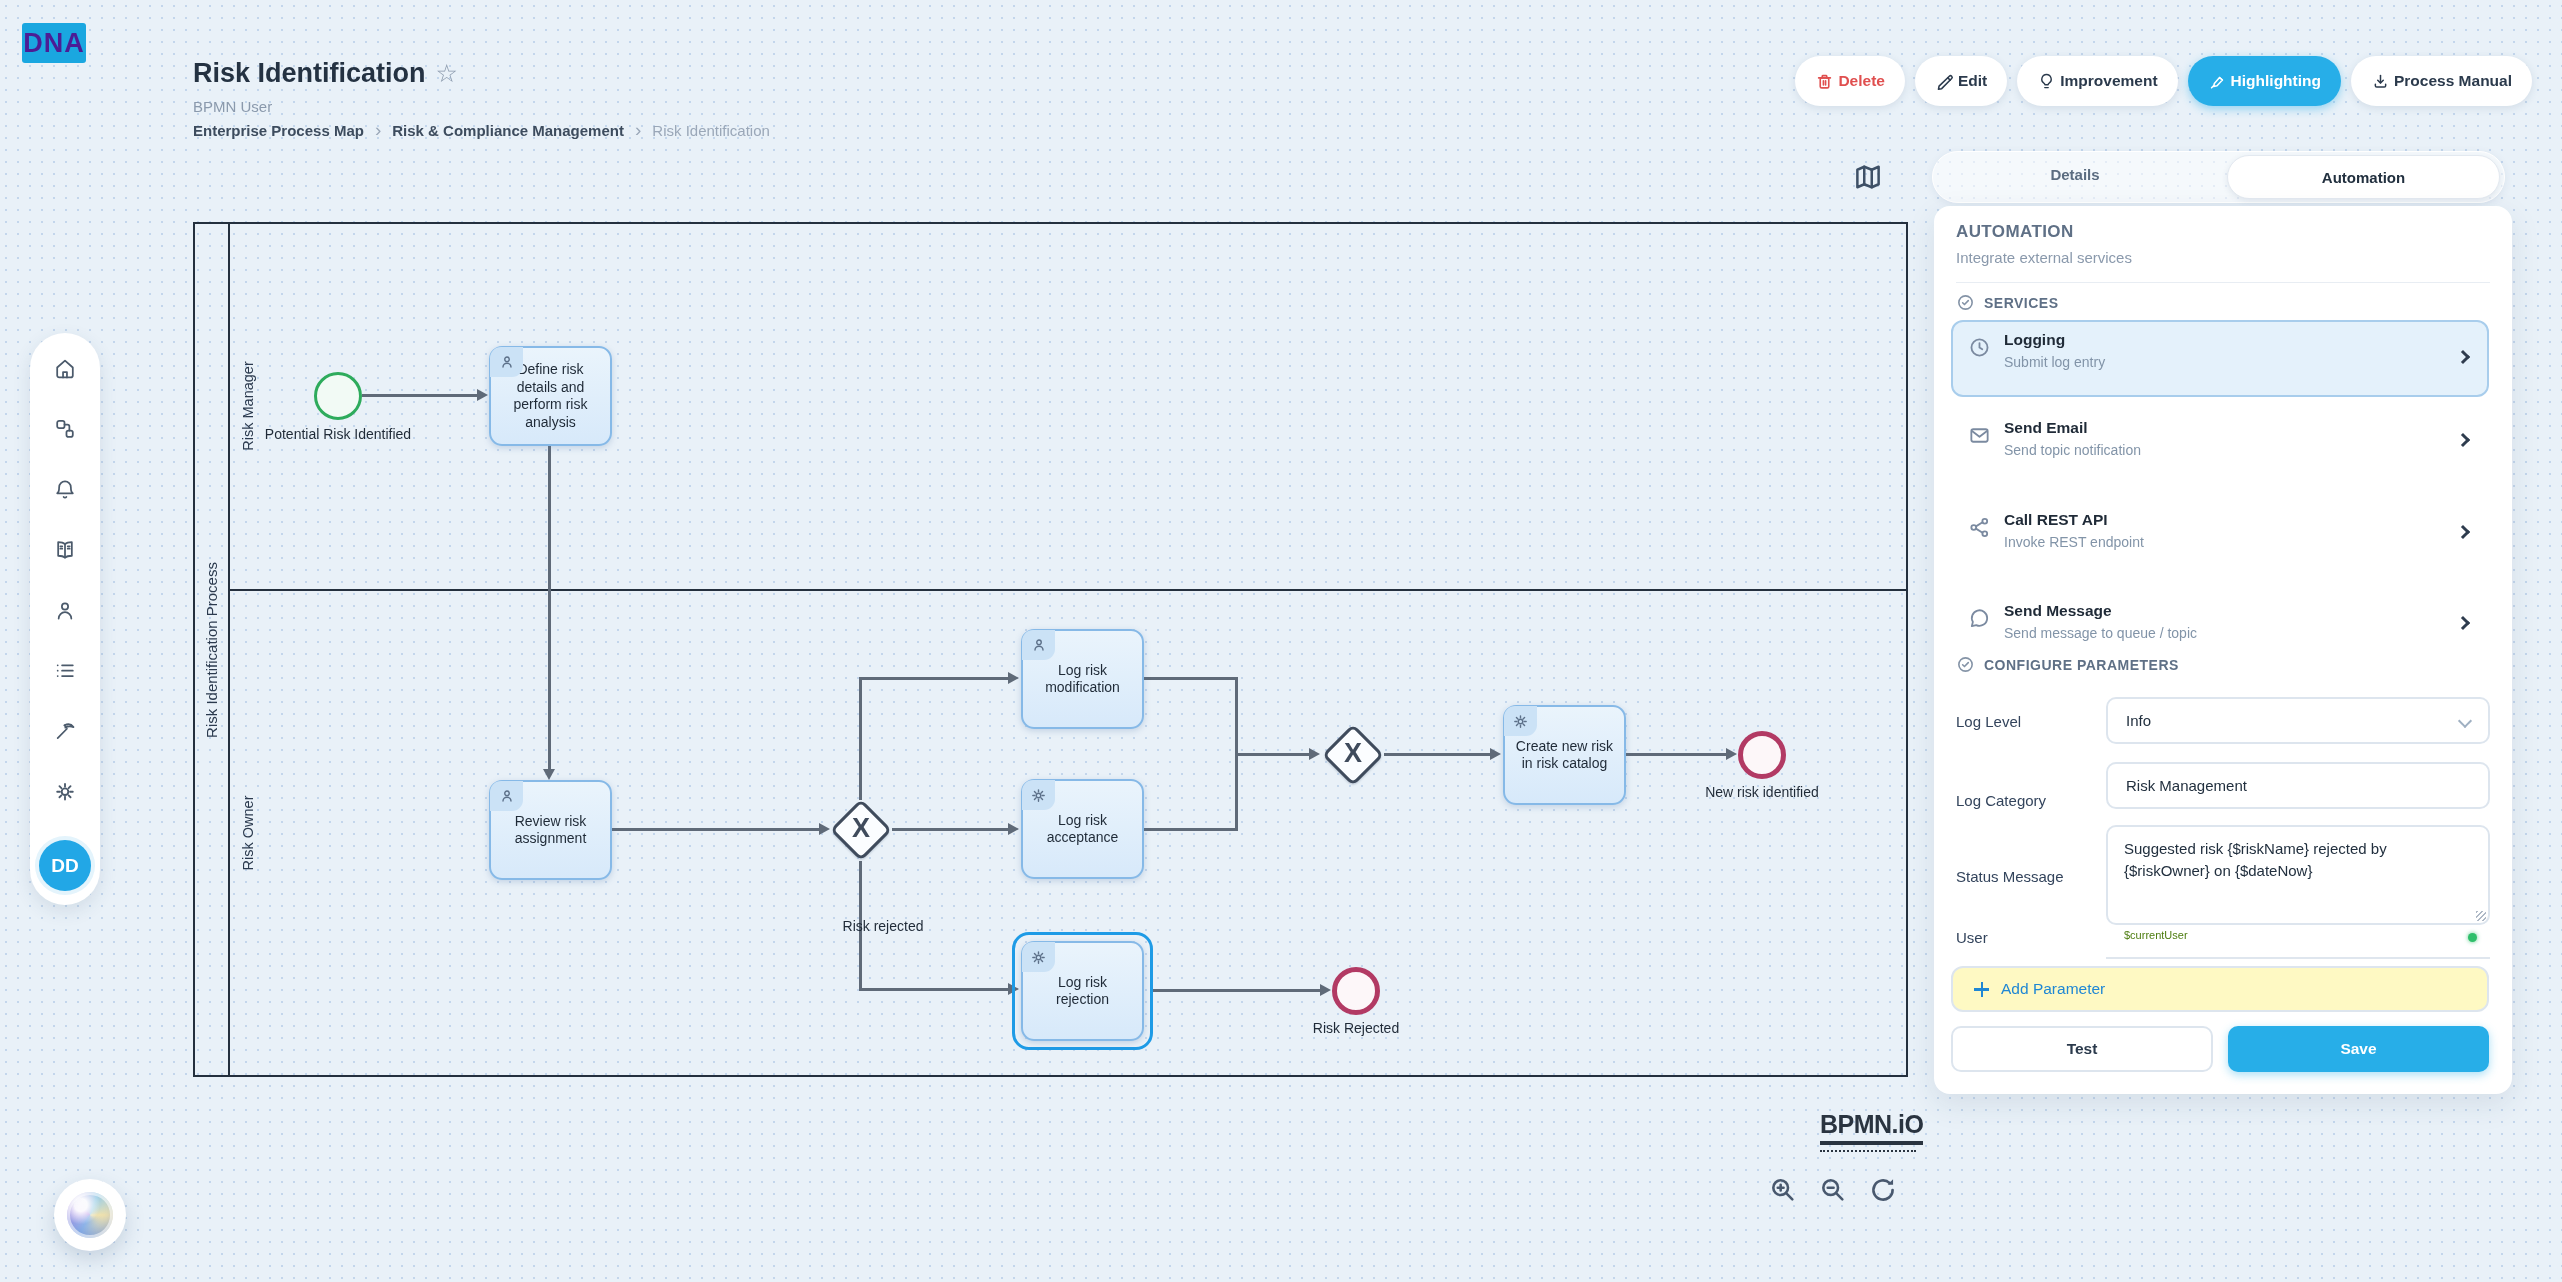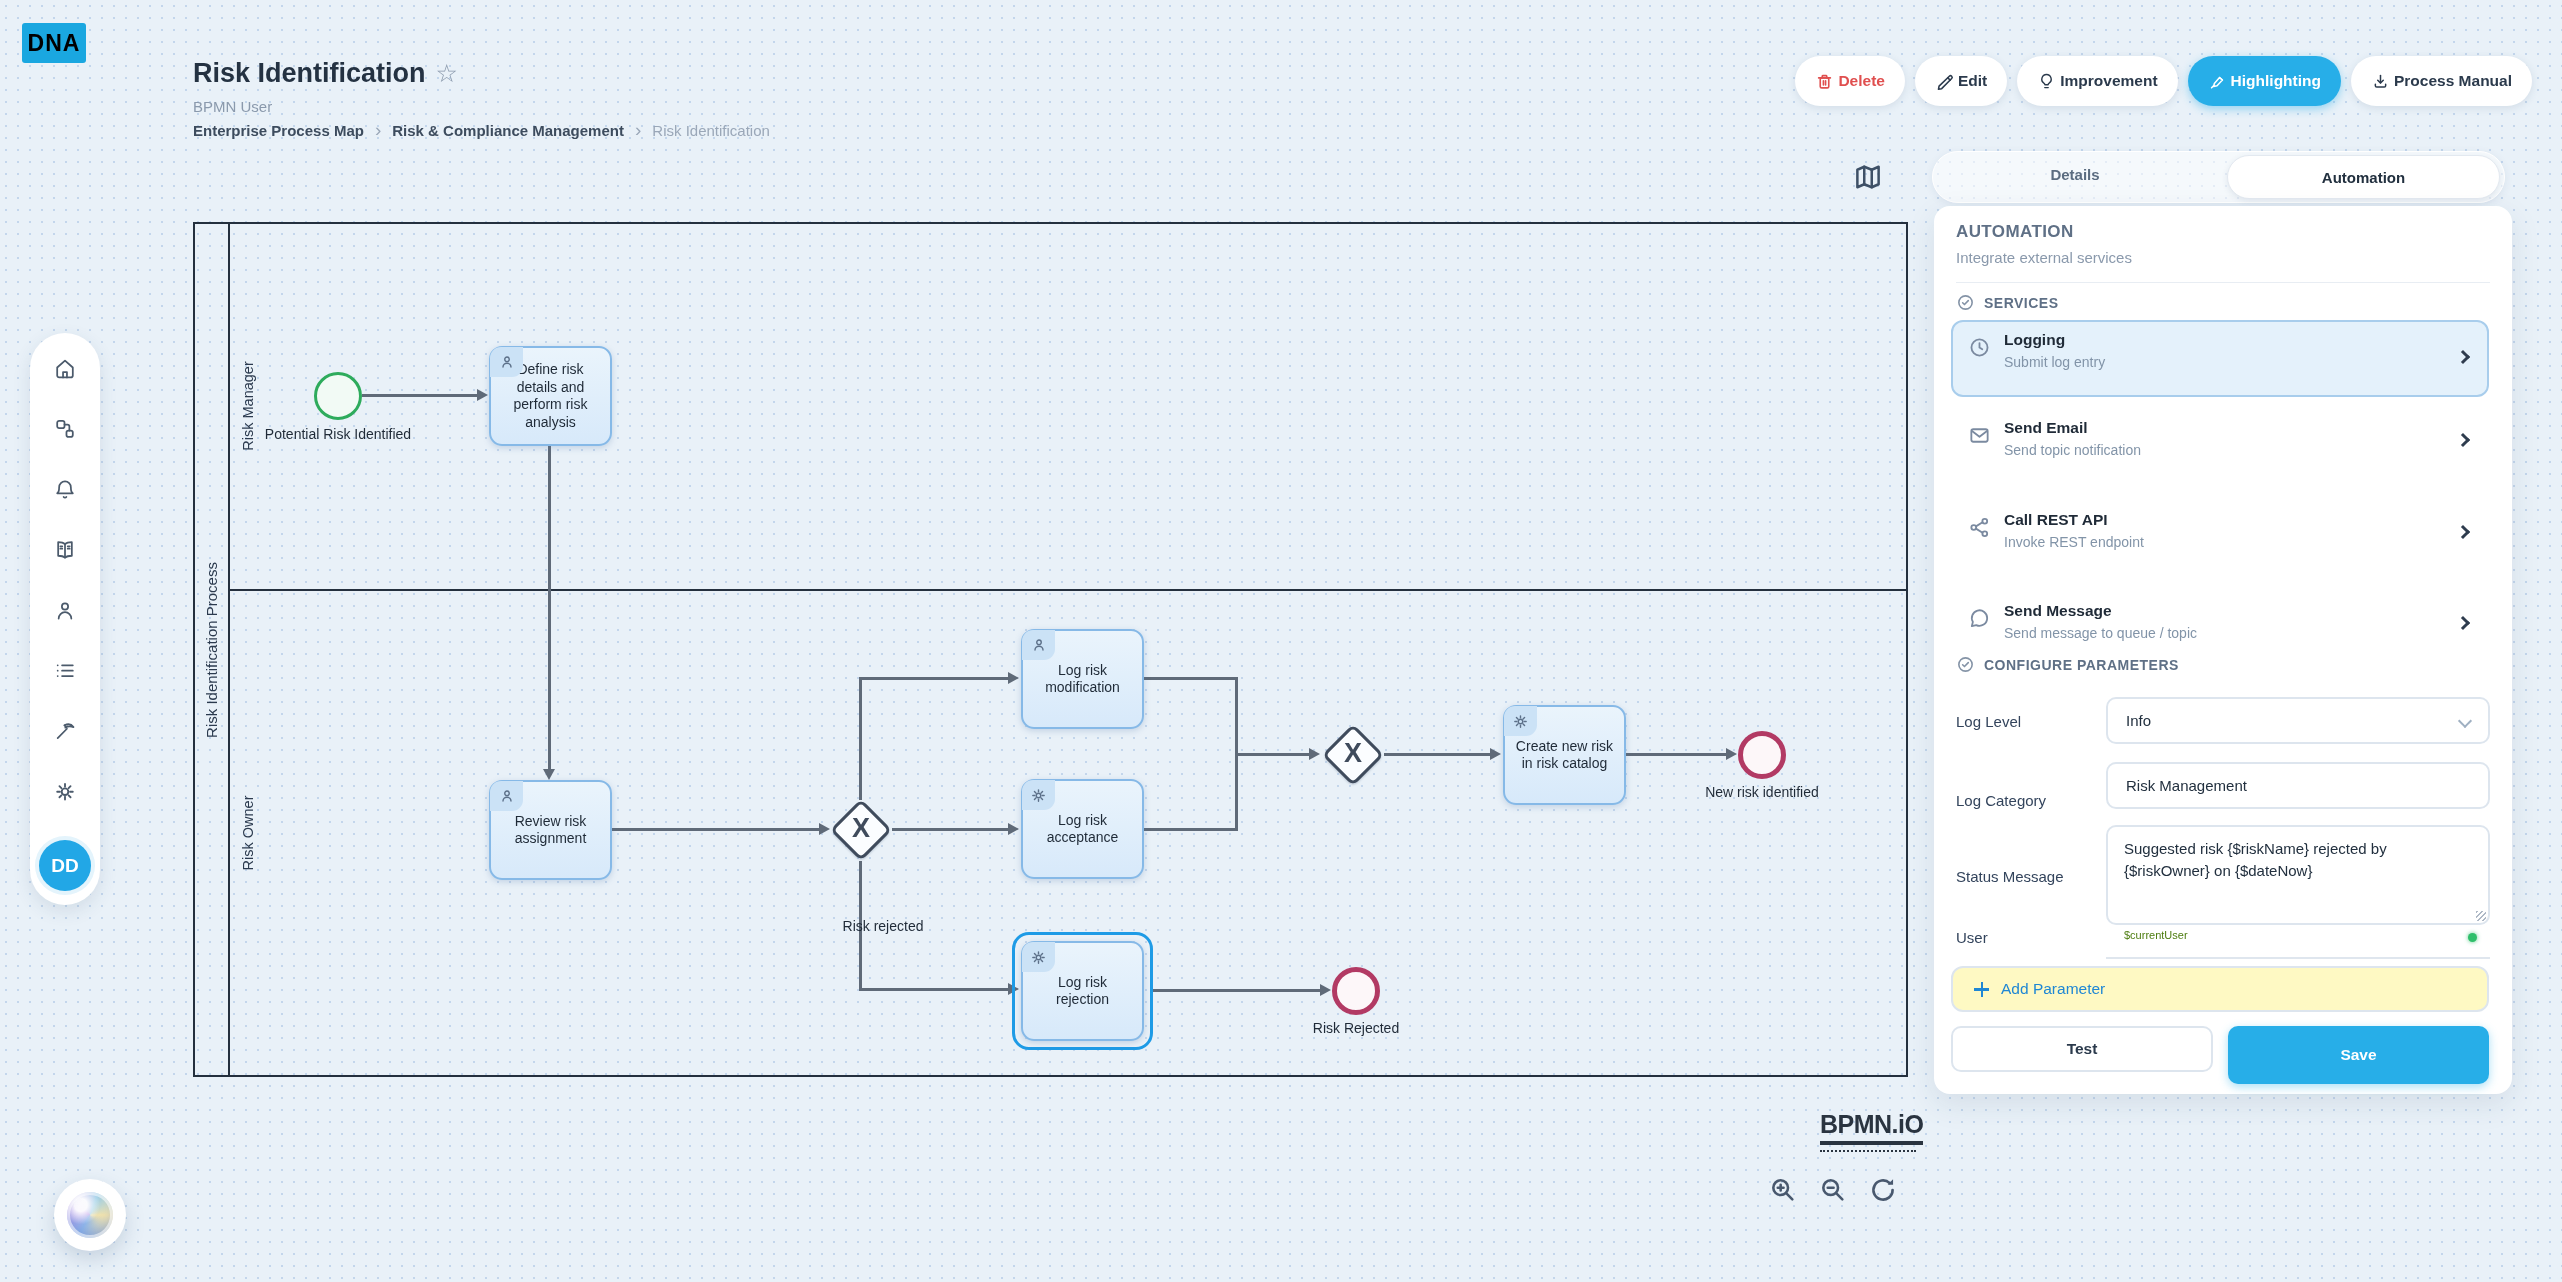--- a/index.html
+++ b/index.html
@@ -10,21 +10,21 @@
     background-image: radial-gradient(circle, #c3d6ec 1.3px, transparent 1.5px);
     background-size:12px 12px;
     overflow:hidden;
     position:relative;
     color:#243242;
   }
   .abs { position:absolute; }
 
   
   .logo { left:22px; top:23px; width:64px; height:40px; background:#1aa7e0; border-radius:3px;
-          color:#000000; font-weight:bold; font-size:23px; letter-spacing:1px;
+          color:#4c1d95; font-weight:bold; font-size:27px; letter-spacing:1px;
           display:flex; align-items:center; justify-content:center; }
   .page-title { left:193px; top:58px; font-size:27px; font-weight:bold; color:#243242; display:flex; align-items:center; gap:10px; }
   .star-icon::before { content:"\2606"; font-size:25px; color:#8a99ac; font-weight:normal; }
   .page-subtitle { left:193px; top:98px; font-size:15px; color:#8a99ac; }
   .breadcrumb { left:193px; top:119px; font-size:15px; display:flex; align-items:center; gap:11px; }
   .crumb { color:#3d4c5e; font-weight:bold; }
   .crumb.current { color:#9aa7b8; font-weight:normal; }
   .crumb-sep::before { content:"\203A"; color:#9aa7b8; font-size:19px; }
 
   .toolbar { right:30px; top:56px; display:flex; gap:10px; }
@@ -126,21 +126,21 @@
 
   .add-param { left:1951px; top:966px; width:538px; height:46px; border-radius:12px; border:2px solid #dde5ee; background:#fef9c3;
                display:flex; align-items:center; gap:12px; padding:0 21px; cursor:pointer; }
   .add-param-label { font-size:15.5px; color:#1f87d4; }
   .plus-icon { position:relative; width:15px; height:15px; }
   .plus-icon::before, .plus-icon::after { content:""; position:absolute; background:#1f87d4; }
   .plus-icon::before { left:6.5px; top:0; width:2.5px; height:15px; }
   .plus-icon::after { left:0; top:6.5px; width:15px; height:2.5px; }
   .btn-test { left:1951px; top:1026px; width:262px; height:46px; border-radius:10px; border:2px solid #dde5ee; background:#fff;
               font-family:inherit; font-size:15.5px; font-weight:bold; color:#2b3a4c; cursor:pointer; }
-  .btn-save { left:2228px; top:1026px; width:261px; height:58px; border-radius:10px; border:none; background:#27aee8;
+  .btn-save { left:2228px; top:1026px; width:261px; height:46px; border-radius:10px; border:none; background:#27aee8;
               font-family:inherit; font-size:15.5px; font-weight:bold; color:#fff; cursor:pointer;
               box-shadow:0 3px 10px rgba(39,174,232,.4); }
   svg { display:block; }
 </style>
 </head>
 <body>
 
 <div class="abs logo">DNA</div>
 
 <div class="abs page-title">

